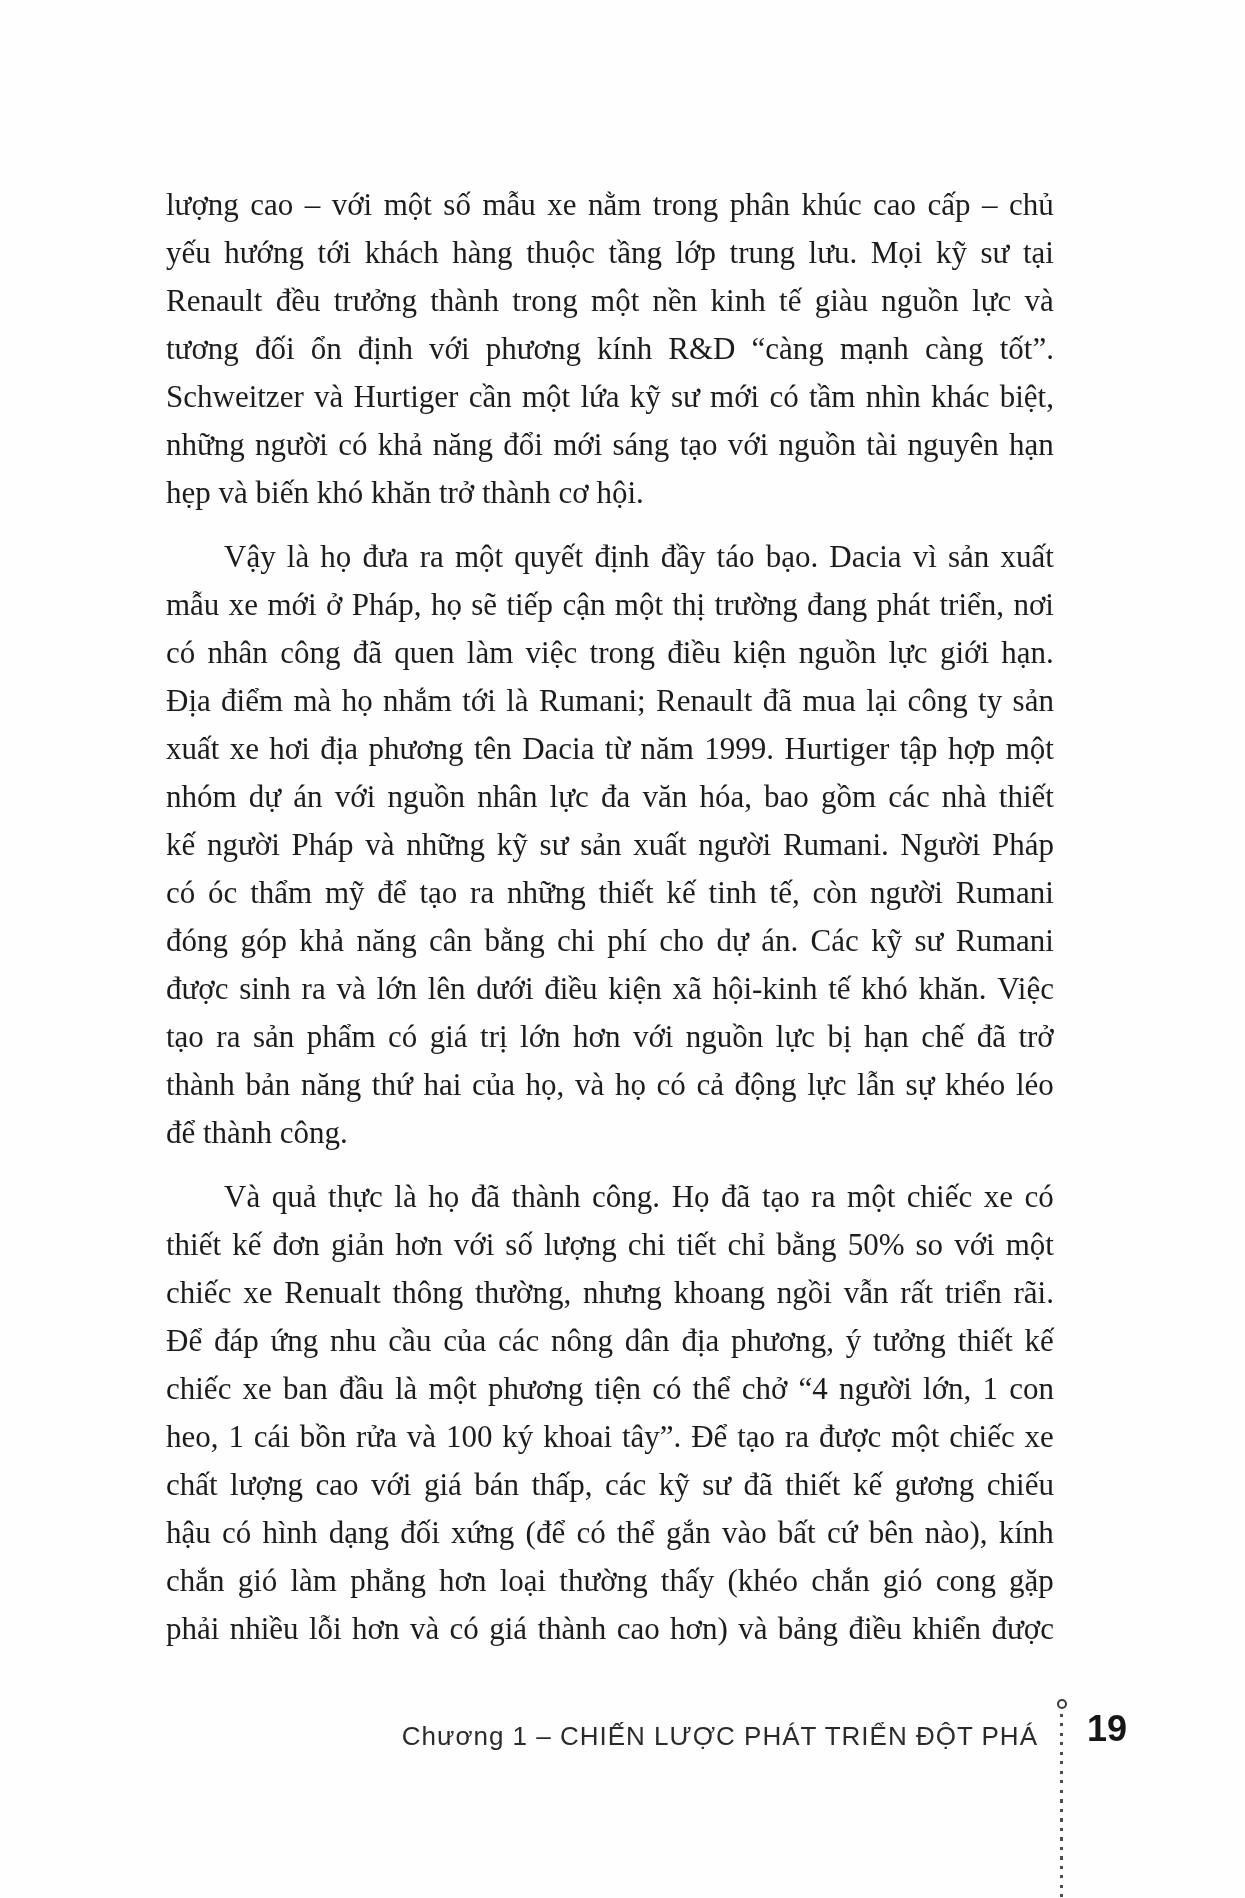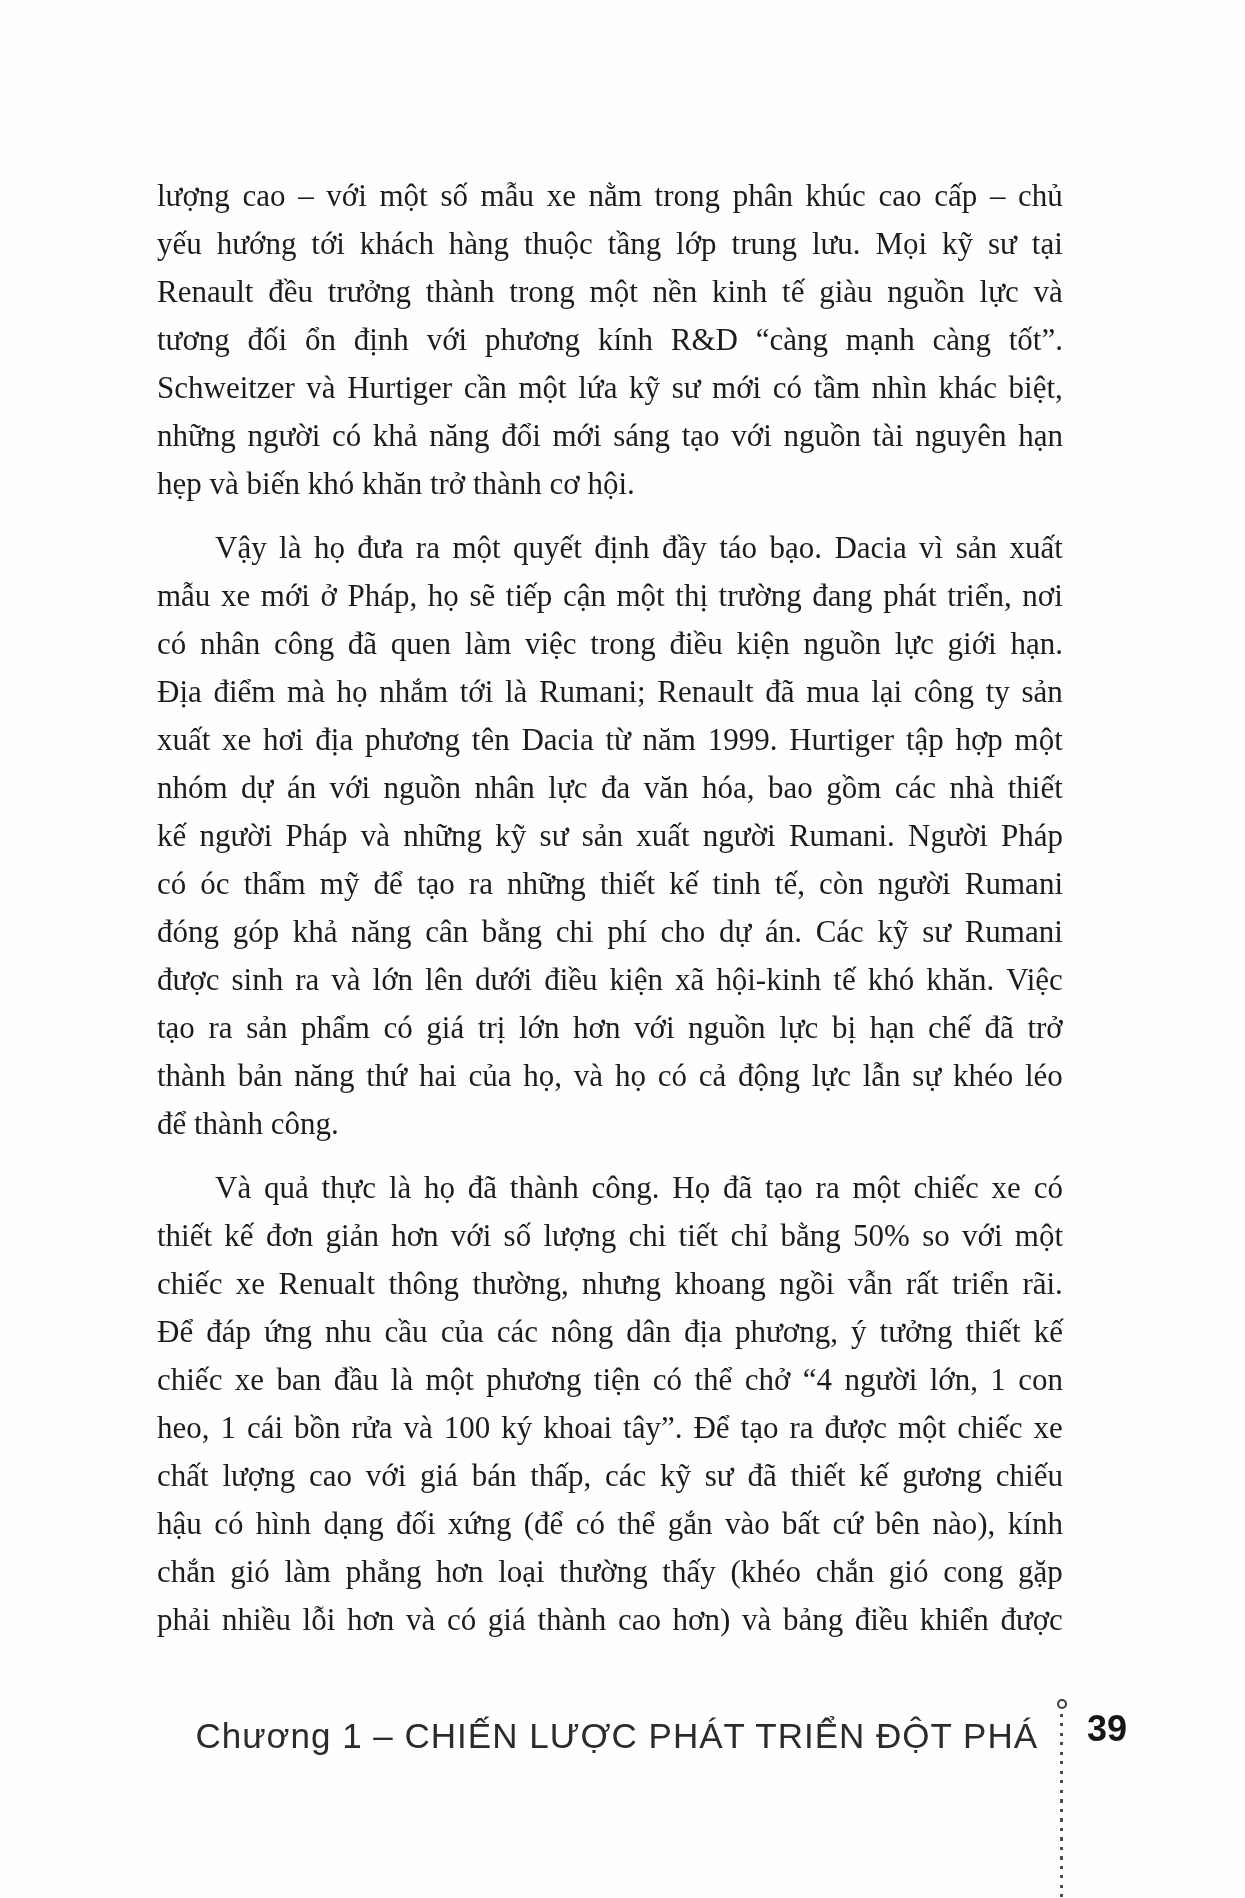--- a/index.html
+++ b/index.html
@@ -13,32 +13,32 @@
     color: #1c1c1c;
   }
   .body-text {
     position: absolute;
     left: 157px;
     top: 172px;
     width: 906px;
     font-size: 31px;
     line-height: 48px;
   }
-  .para { margin: 0; }
+  .para { margin: 9px; }
   .para + .para { margin-top: 16px; }
   .line { height: 48px; overflow: visible; white-space: nowrap; }
   .line.just { display: flex; justify-content: space-between; white-space: normal; }
   .line.just.indent { padding-left: 58px; gap: 11px; }
   .line.just span { display: inline-block; }
   .footer-label {
     position: absolute;
     top: 1721px;
     right: 207px;
     font-family: "Liberation Sans", "DejaVu Sans", sans-serif;
-    font-size: 35px;
+    font-size: 26px;
     line-height: 30px;
     letter-spacing: 1px;
     color: #2b2b2b;
     white-space: nowrap;
   }
   .divider-circle {
     position: absolute;
     left: 1057px;
     top: 1699px;
     width: 6px;
@@ -552,15 +552,15 @@
         </div>
       </div>
     </main>
 
   <div class="footer-label">Chương 1 – CHIẾN LƯỢC PHÁT TRIỂN ĐỘT PHÁ</div>
 
   <span class="divider-circle"></span>
 
   <div class="dotted-line"></div>
 
-  <div class="page-number">39</div>
+  <div class="page-number">19</div>
 
 </div>
 
 </body></html>

